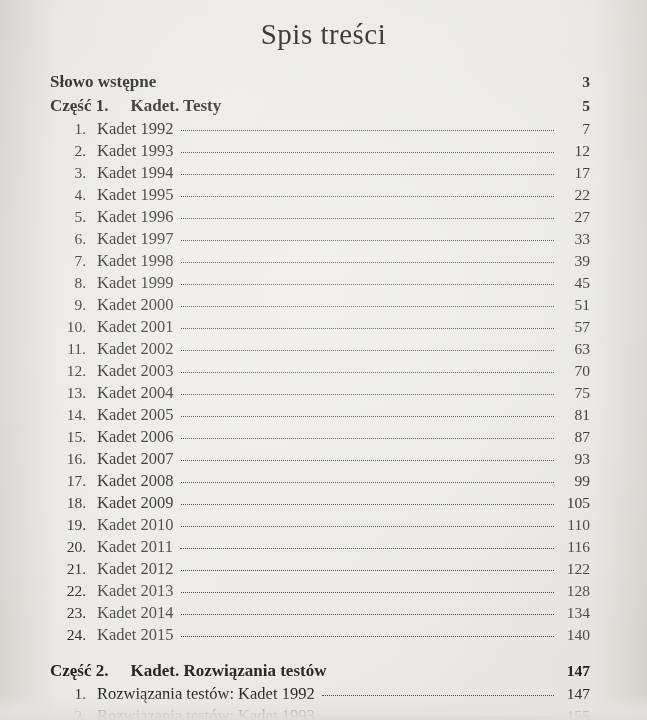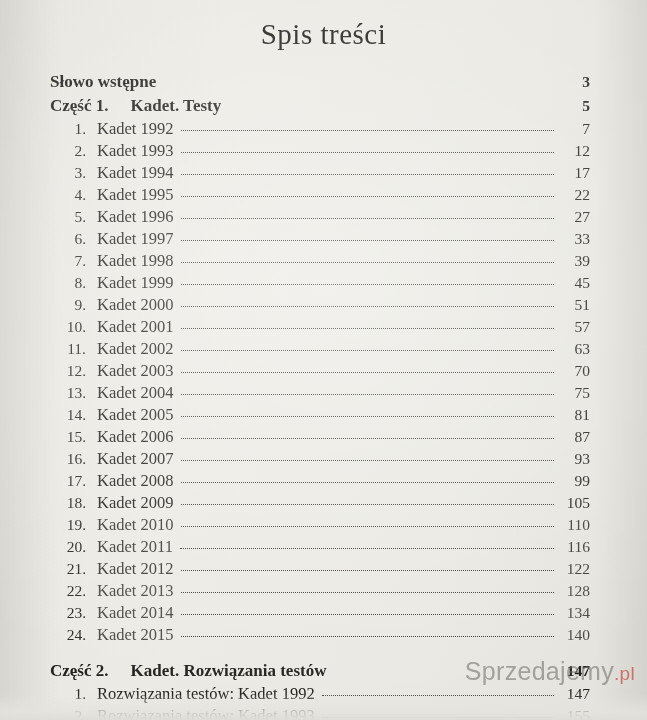--- a/index.html
+++ b/index.html
@@ -318,18 +318,15 @@
     </div>
     <div class="row">
       <span class="num">2.</span>
       <span class="label">Rozwiązania testów: Kadet 1993</span>
       <span class="leaders"></span>
       <span class="pg">155</span>
     </div>
 
   </div>
 
-  <div class="watermark">
-    <span>Sprzedajemy</span><span class="dotpl">.pl</span>
-  </div>
 
   <div class="bottom-blur"></div>
 </div>
 
 </body></html>

